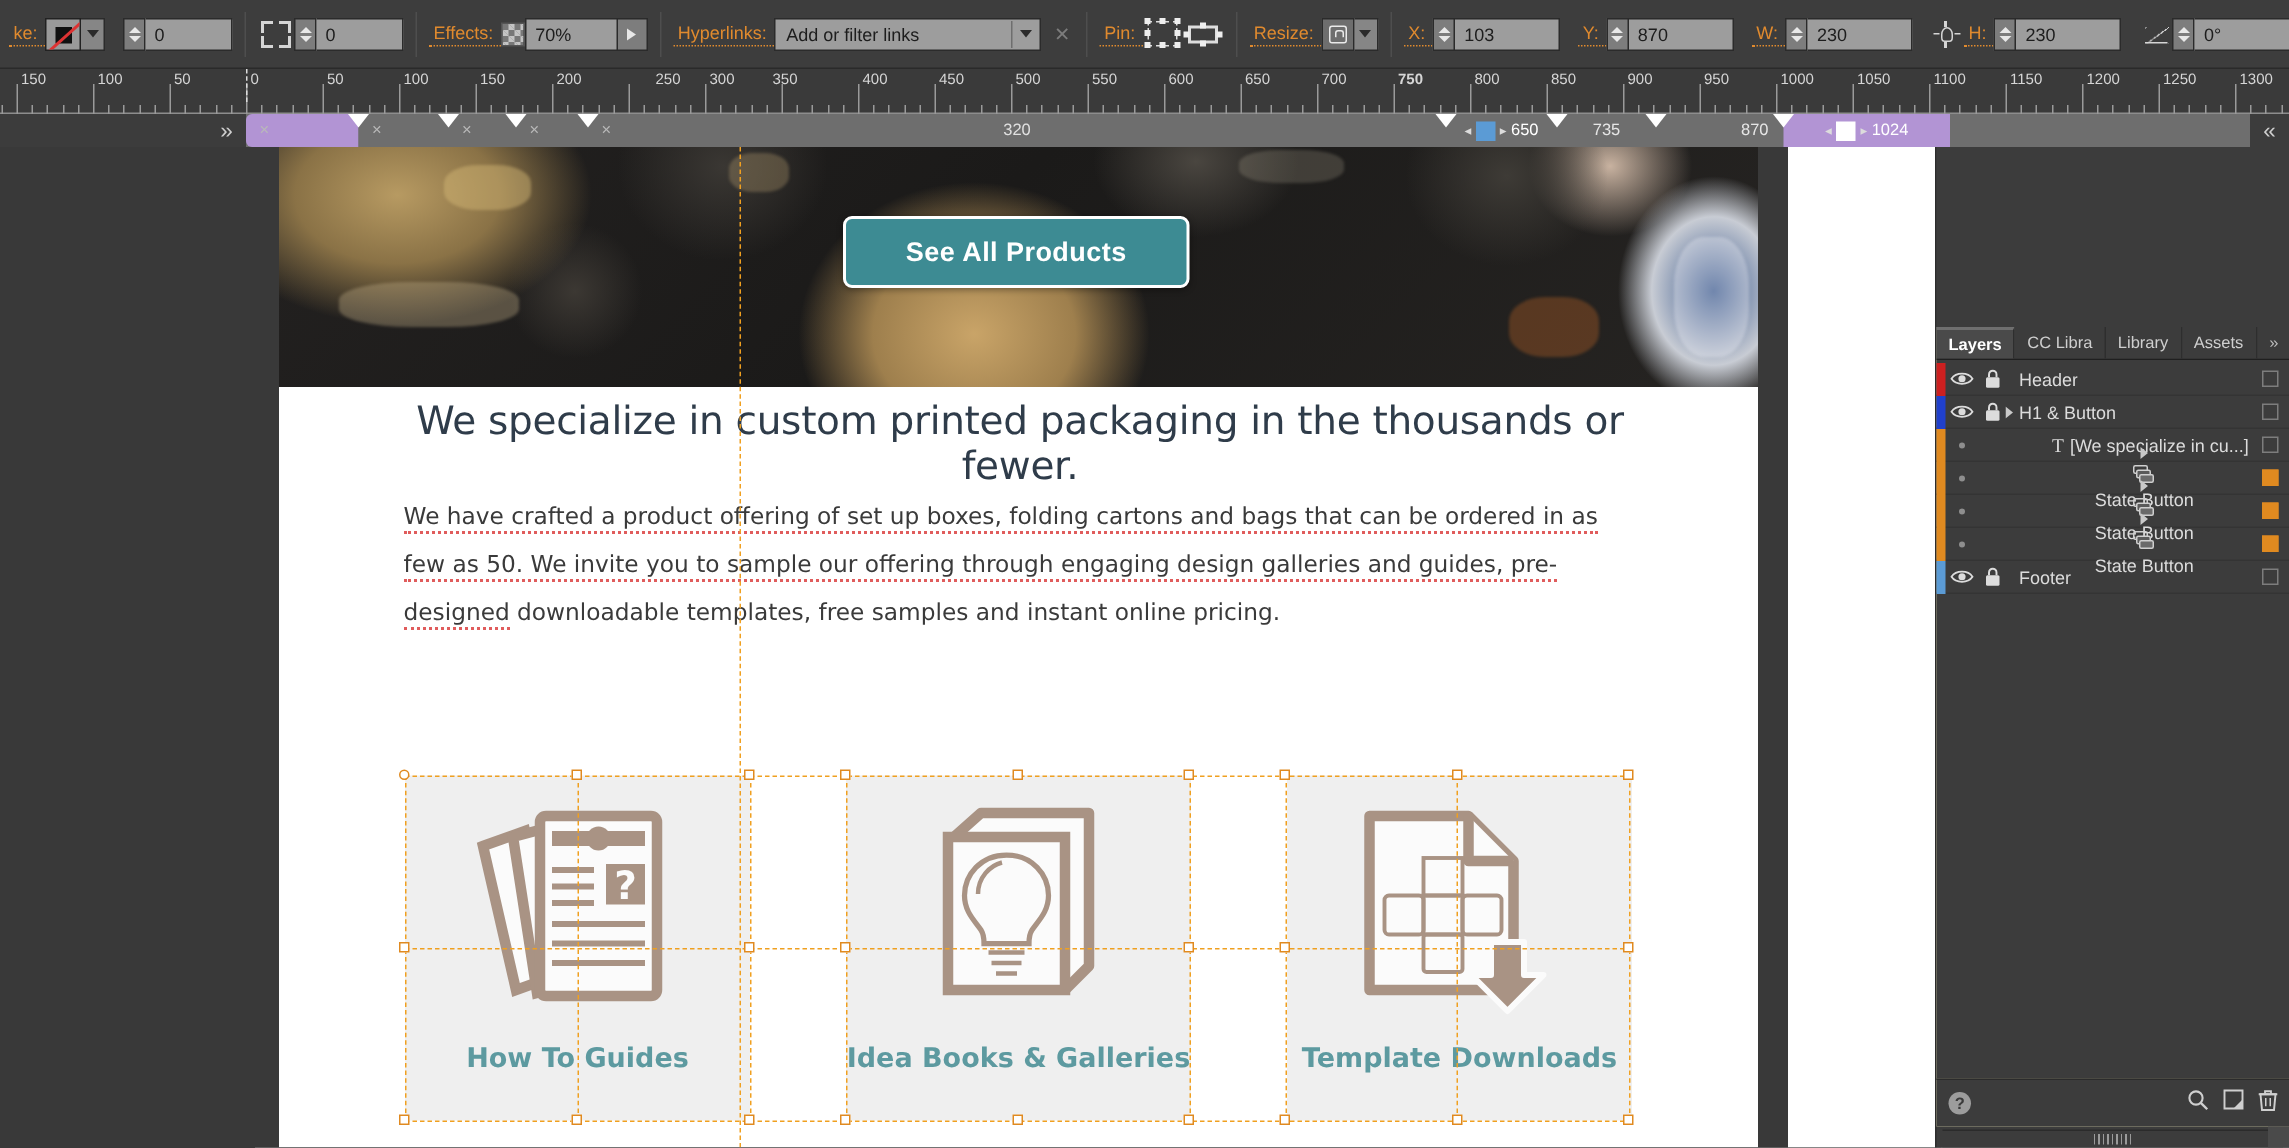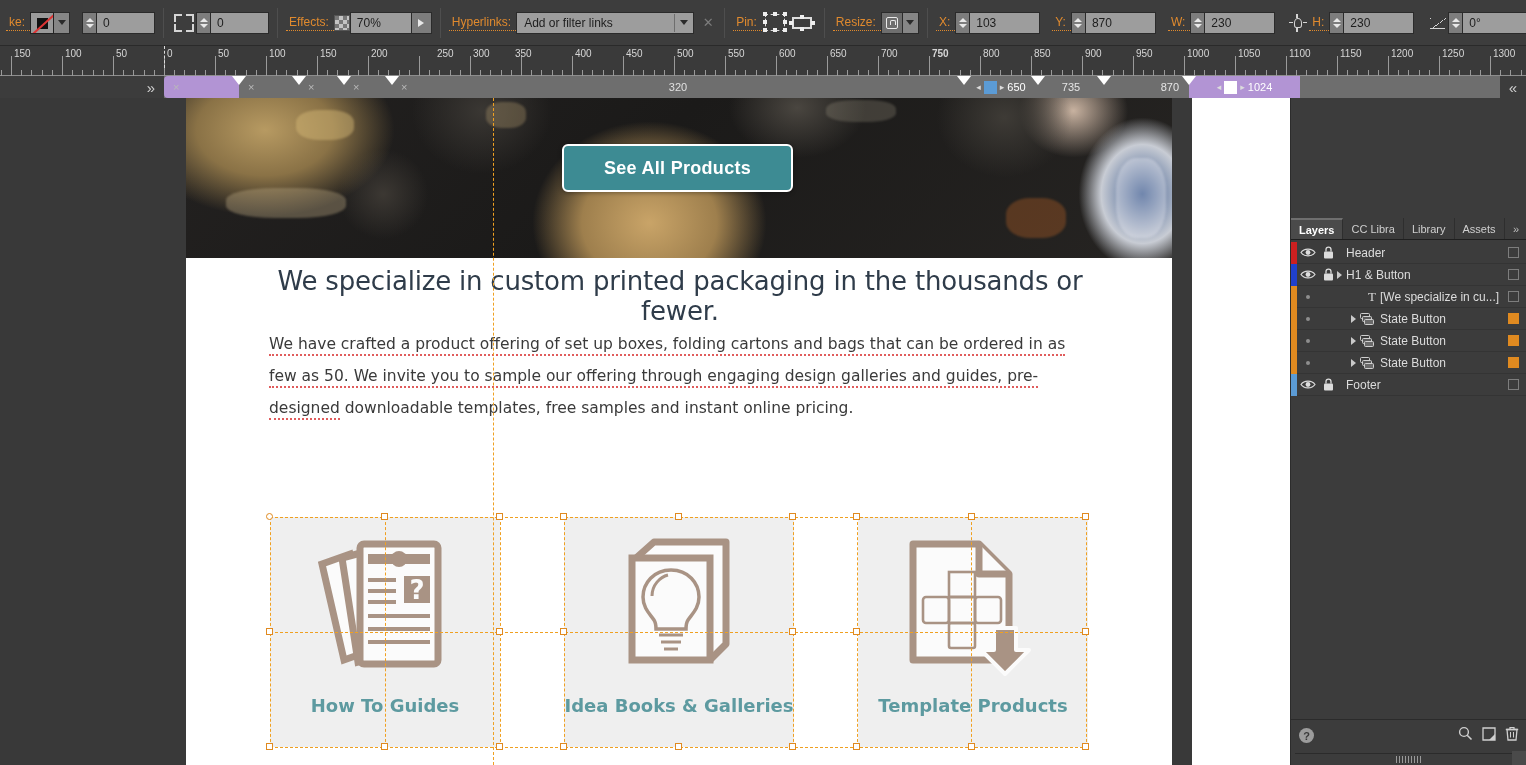--- a/index.html
+++ b/index.html
@@ -257,21 +257,21 @@
   .lname .txt { overflow:hidden; text-overflow:ellipsis; }
   .lname.bold .txt { font-weight: bold; color: #ffffff; }
   .tglyph { font-family:"Liberation Serif", serif; font-size: 13px; color:#d8d8d8; }
   .rbox {
     width: 11px; height: 11px; border: 1px solid #7d7d7d; margin-right: 8px; flex: 0 0 11px;
   }
   .rbox.orange { background: #e08a20; border-color:#e08a20; }
   .rbox.ohollow { background: #4a4a4a; border-color:#e08a20; position:relative; }
   .rbox.ohollow:after{content:"";position:absolute;left:2px;top:2px;width:5px;height:5px;background:#e08a20;}
   .ind1 { padding-left: 22px; }
-  .ind2 { padding-left: 14px; }
+  .ind2 { padding-left: 14px; flex-direction: column; }
   .panel-foot {
     position:absolute; left:0; right:0; bottom:0; height: 32px; background:#3c3c3c;
     border-top:1px solid #2b2b2b; display:flex; align-items:center; padding: 0 8px;
   }
   .help-c {
     width: 15px; height: 15px; border-radius:50%; background:#9c9c9c; color:#3a3a3a;
     font-size: 11px; font-weight:bold; display:flex;align-items:center;justify-content:center;
   }
   .foot-icons { margin-left:auto; display:flex; align-items:center; gap: 9px; }
   .grip-bar {
@@ -739,21 +739,21 @@
               <g stroke="#a99384" stroke-width="2.6" fill="none">
                 <rect x="44" y="40" width="26" height="25"></rect>
                 <rect x="44" y="65" width="26" height="26"></rect>
                 <rect x="44" y="91" width="26" height="25" rx="2"></rect>
                 <rect x="18" y="65" width="26" height="26" rx="3"></rect>
                 <rect x="70" y="65" width="26" height="26" rx="3"></rect>
               </g>
               <path d="M89 96 L111 96 L111 118 L124 118 L100 142 L76 118 L89 118 Z" fill="#a99384" stroke="#fbfbfb" stroke-width="4" stroke-linejoin="round"></path>
             </svg>
           </div>
-          <div class="cap">Template Products</div>
+          <div class="cap">Template Downloads</div>
         </div>
       </div>
 
     </div>
 
     <div class="sel-layer">
       <div class="centerguide" style="left:493px"></div>
 
       <div class="gline-h" style="left:270px; top:419px; width:818px"></div>
       <div class="gline-h" style="left:270px; top:534px; width:818px"></div>

